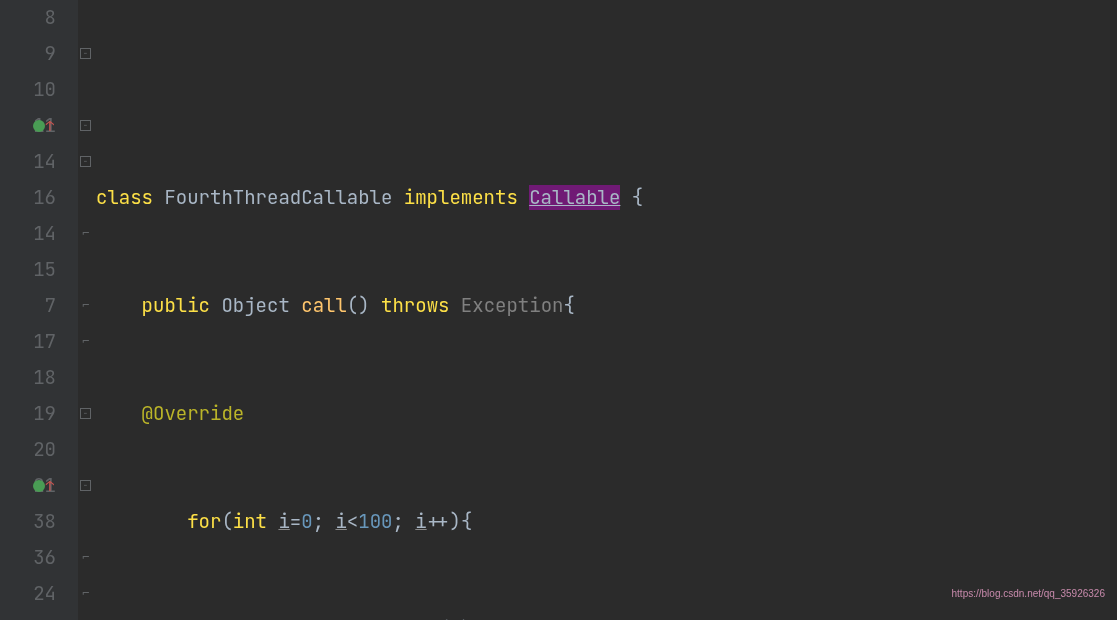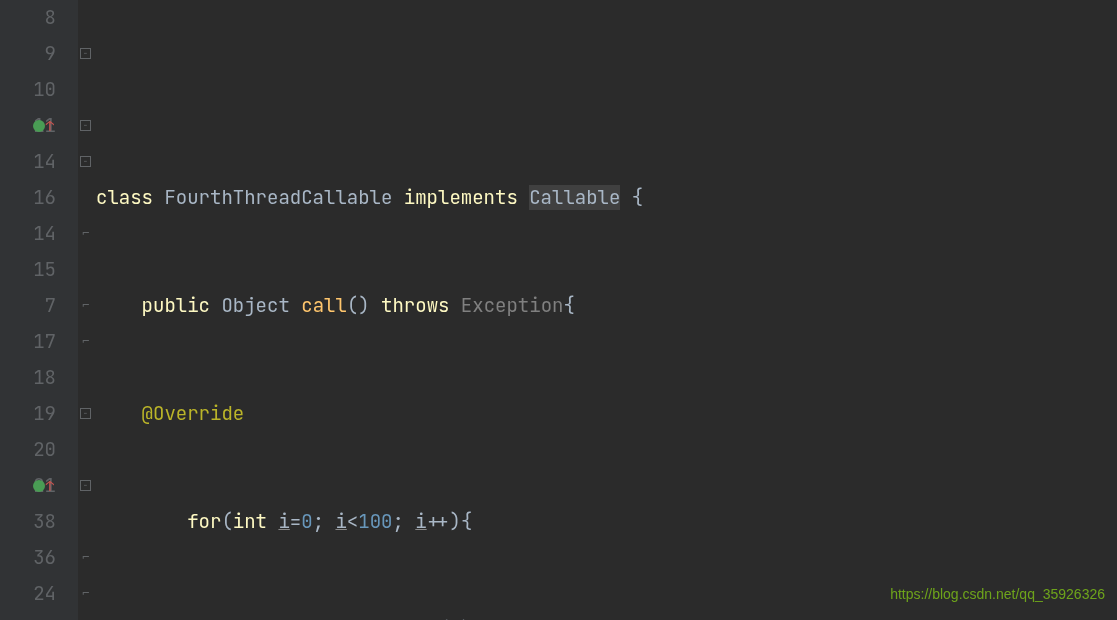--- a/index.html
+++ b/index.html
@@ -89,35 +89,35 @@
     color: #499c54;
     font-size: 16px;
   }
   .code {
     padding-left: 0;
     white-space: pre;
   }
   .code-line {
     height: 36px;
   }
-  .kw { color: #fef9c3; }
+  .kw { color: #fde047; }
   .cls { color: #a9b7c6; }
   .mname { color: #ffc66d; }
   .ann { color: #bbb529; }
   .num { color: #6897bb; }
   .sfield { color: #9876aa; font-style: italic; }
   .exc { color: #808080; }
   .var-u { text-decoration: underline; text-decoration-color: #888; }
-  .hl { background: #404040; }
+  .hl { background: #701a75; text-decoration: underline; }
   .watermark {
     position: absolute;
     right: 12px;
     bottom: 8px;
-    color: #84cc16;
-    font-size: 14px;
+    color: #f9a8d4;
+    font-size: 10px;
     font-family: Arial, sans-serif;
     opacity: 0.75;
   }
 </style>
 </head>
 <body>
 
 <div class="editor">
   <div class="gutter">
     <div class="gutter-line">8</div>

